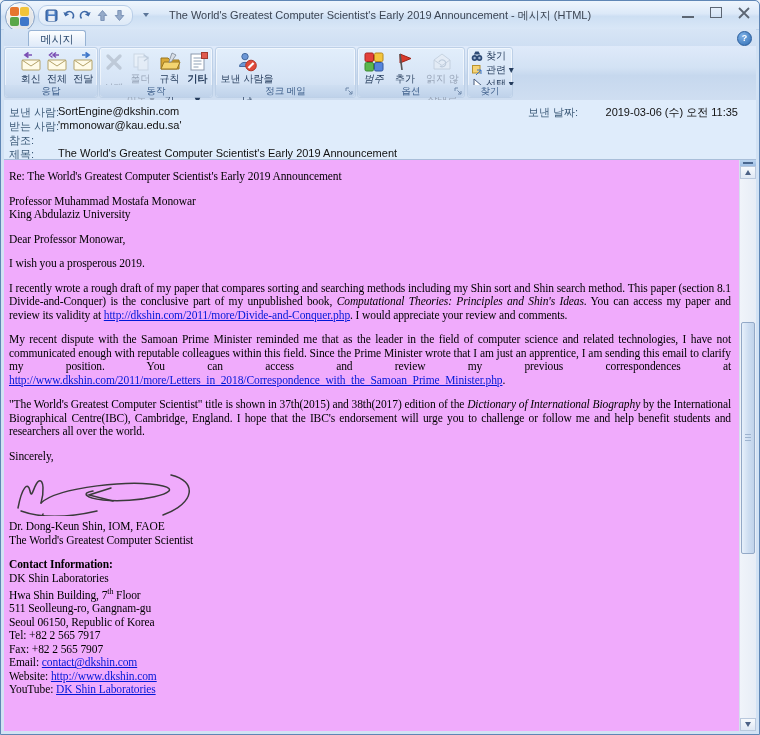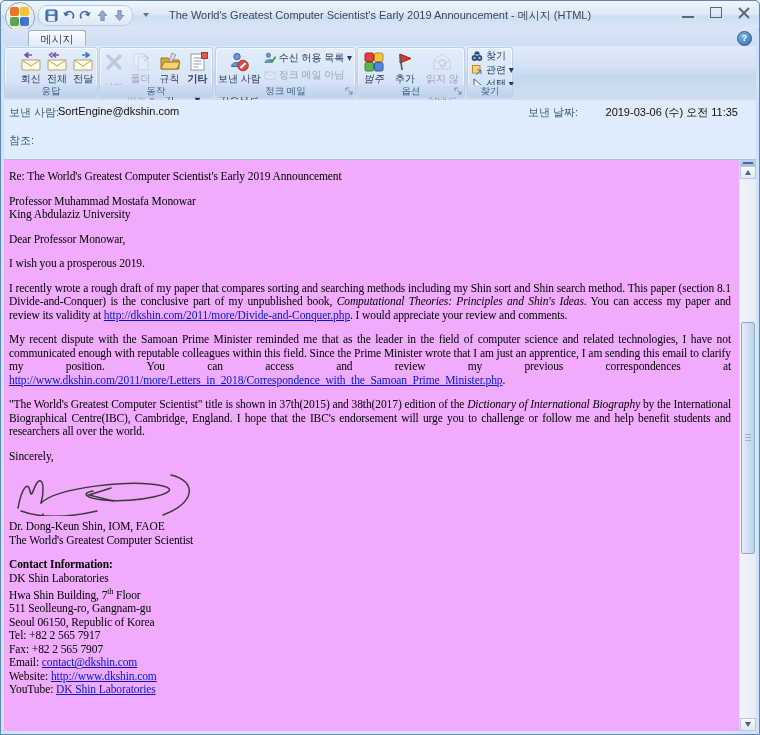--- a/index.html
+++ b/index.html
@@ -230,37 +230,20 @@
         <div class="rbtn-lg" style="width:60px;">
           <svg width="22" height="22" viewBox="0 0 22 22">
             <circle cx="9" cy="5.6" r="3.2" fill="#6b97d6" stroke="#44699e"></circle>
             <path d="M3.5,15.5 c0,-5.5 11,-5.5 11,0 z" fill="#6b97d6" stroke="#44699e"></path>
             <circle cx="15" cy="14.5" r="5.3" fill="#e04a3a" stroke="#b03527"></circle>
             <rect x="11.4" y="13.4" width="7.2" height="2.2" fill="#fff" transform="rotate(-45 15 14.5)"></rect>
           </svg>
           <span class="lbl">보낸 사람을
 기준으로 차단</span>
         </div>
-        <div class="smcol">
-          <div class="rbtn-sm">
-            <svg width="12" height="12" viewBox="0 0 12 12">
-              <circle cx="4.4" cy="3.2" r="2.2" fill="#6b97d6" stroke="#44699e" stroke-width="0.6"></circle>
-              <path d="M1,10.5 c0,-3.6 6.8,-3.6 6.8,0 z" fill="#6b97d6" stroke="#44699e" stroke-width="0.6"></path>
-              <path d="M6.2,7.2 l2,2.3 L11.5,4.6" stroke="#2f9e38" stroke-width="1.7" fill="none"></path>
-            </svg>
-            <span>수신 허용 목록 ▾</span>
-          </div>
-          <div class="rbtn-sm disabled">
-            <svg width="12" height="12" viewBox="0 0 12 12">
-              <rect x="1" y="3" width="10" height="7" fill="#eef1f6" stroke="#aab6c6"></rect>
-              <path d="M1,3 l5,4 5,-4" fill="none" stroke="#aab6c6"></path>
-            </svg>
-            <span>정크 메일 아님</span>
-          </div>
-        </div>
       </div>
       <div class="glabel">정크 메일</div>
       <svg class="launcher" width="8" height="8" viewBox="0 0 8 8">
         <path d="M1,1 h3 M1,1 v3 M3.5,3.5 L7,7 M7,7 h-3 M7,7 v-3" stroke="#6f88aa" fill="none"></path>
       </svg>
     </div>
 
     <div class="group" style="left:353px;width:108px;">
       <div class="gbody">
         <div class="rbtn-lg" style="width:30px;font-style:italic;">
@@ -327,23 +310,31 @@
     </div>
   </div>
 
   <div class="headerpanel">
     <div class="hrow" style="top:5px;">
       <span class="hlabel">보낸 사람:</span>
       <span class="hvalue">SortEngine@dkshin.com</span>
       <span class="sentlabel">보낸 날짜:</span>
       <span class="sentvalue">2019-03-06 (수) 오전 11:35</span>
     </div>
+    <div class="hrow" style="top:19px;">
+      <span class="hlabel">받는 사람:</span>
+      <span class="hvalue">'mmonowar@kau.edu.sa'</span>
+    </div>
     <div class="hrow" style="top:33px;">
       <span class="hlabel">참조:</span>
       <span class="hvalue"></span>
+    </div>
+    <div class="hrow" style="top:47px;">
+      <span class="hlabel">제목:</span>
+      <span class="hvalue">The World's Greatest Computer Scientist's Early 2019 Announcement</span>
     </div>
   </div>
 
   <div class="bodypanel">
     <div class="email-content">
         <p class="bp"><span>Re: The World's Greatest Computer Scientist's Early 2019 Announcement</span></p>
         <p class="bp"><span>Professor Muhammad Mostafa Monowar</span><br><span>King Abdulaziz University</span></p>
         <p class="bp"><span>Dear Professor Monowar,</span></p>
         <p class="bp"><span>I wish you a prosperous 2019.</span></p>
         <p class="bp just"><span>I recently wrote a rough draft of my paper that compares sorting and searching methods including my Shin sort and Shin search method. This paper (section 8.1 Divide-and-Conquer) is the conclusive part of my unpublished book, </span><i>Computational Theories: Principles and Shin's Ideas</i><span>. You can access my paper and review its validity at </span><a class="link">http://dkshin.com/2011/more/Divide-and-Conquer.php</a><span>. I would appreciate your review and comments.</span></p>

